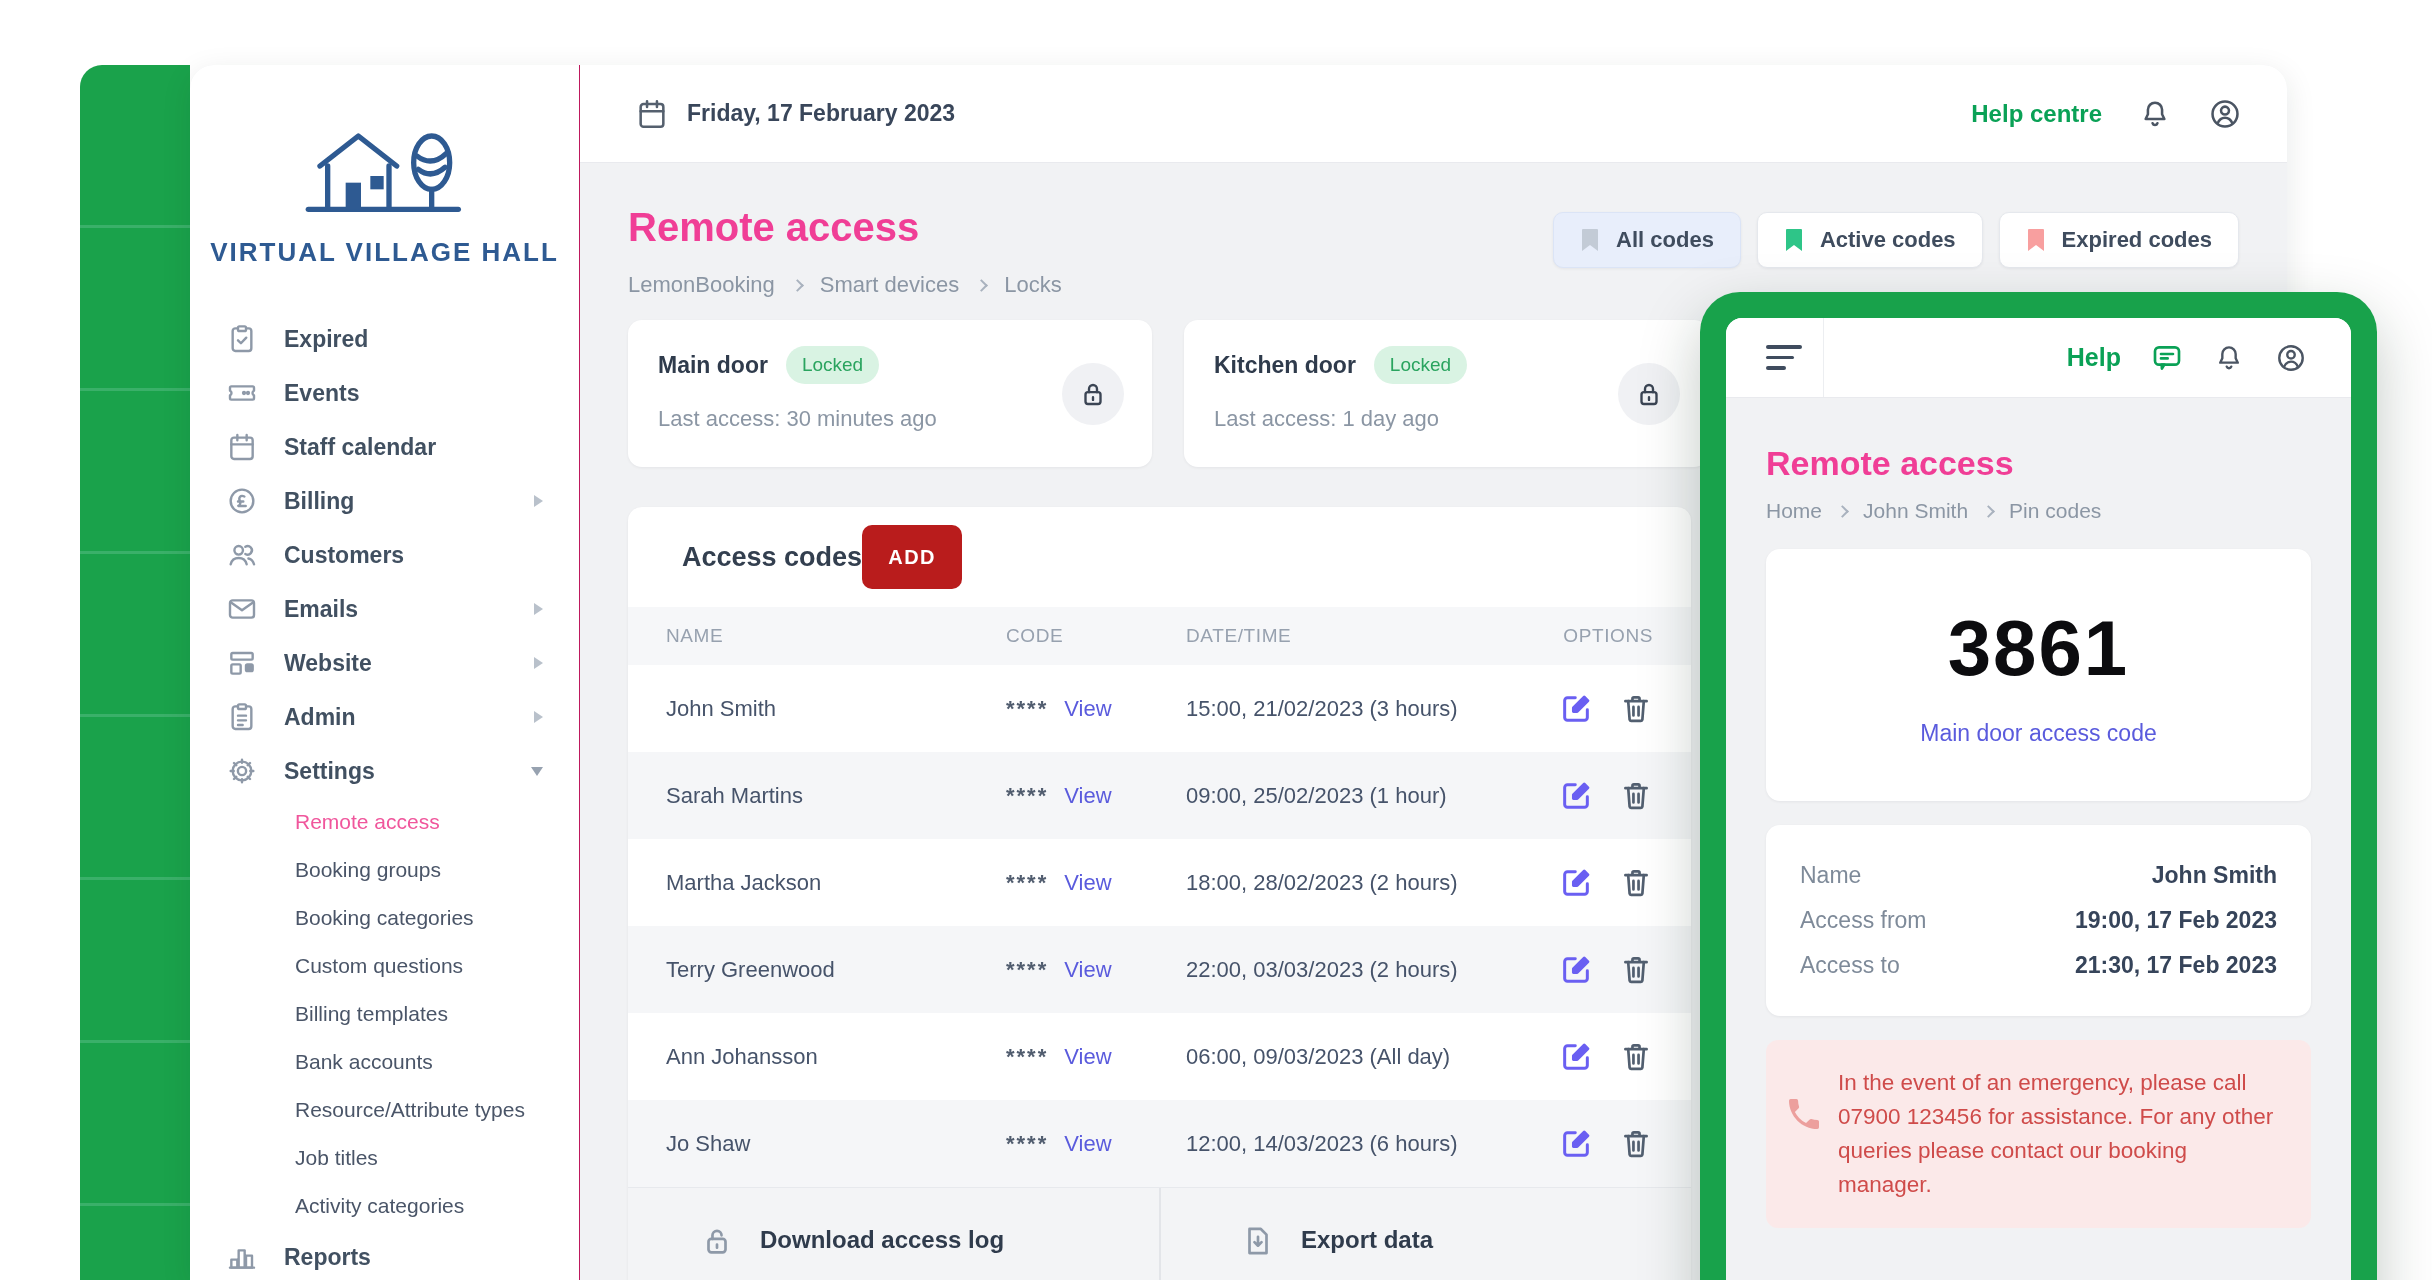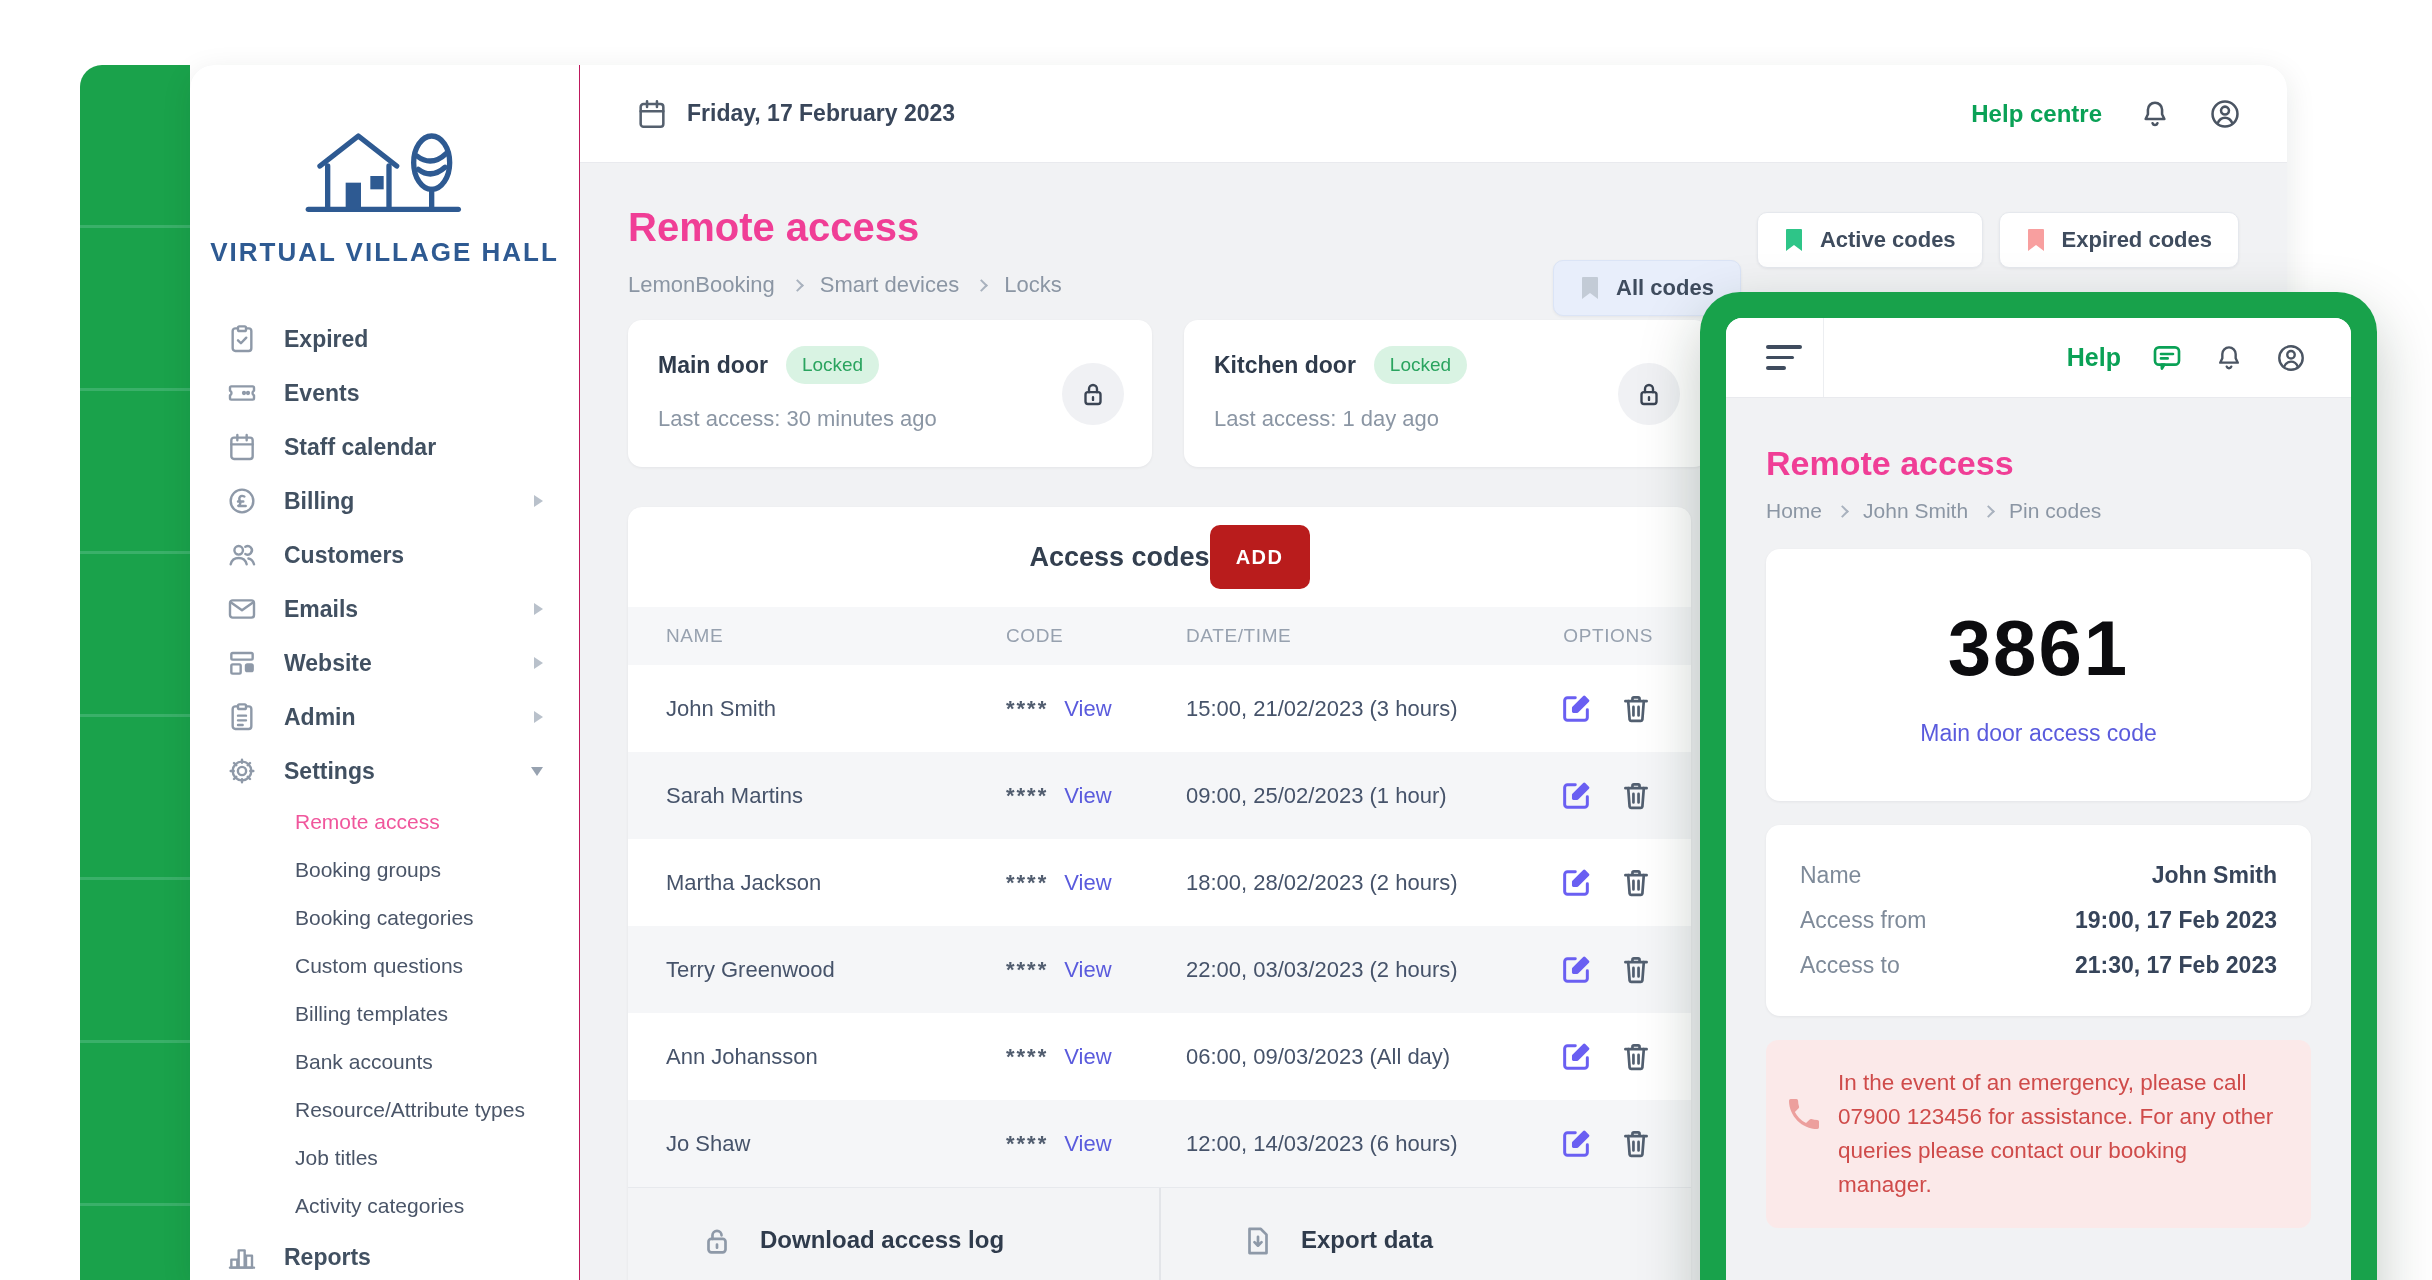--- a/index.html
+++ b/index.html
@@ -45,36 +45,36 @@
   .page-title { font-size:40px; font-weight:bold; color:#f03e96; }
   .crumbs { display:flex; align-items:center; gap:16px; margin-top:22px; font-size:22px; color:#8b96a4; }
   .crumb { cursor:pointer;text-align:center; }
   .crumb-sep { width:9px; height:9px; border-right:2.4px solid #a9b2be; border-top:2.4px solid #a9b2be;
     transform:rotate(45deg); margin:0 2px; }
 
   .chips { position:absolute; top:49px; right:48px; display:flex; gap:16px; }
   .chip { height:56px; border-radius:10px; display:flex; align-items:center; gap:16px; padding:0 26px;
     background:#fff; border:1px solid #e5e8ed; box-shadow:0 1px 3px rgba(16,24,40,.06);
     font-size:22px; font-weight:bold; color:#3f4c5e; cursor:pointer; }
-  .chip.selected { background:#e8eefb; border-color:#dbe4f6;margin-top:48px; }
+  .chip.selected { background:#e8eefb; border-color:#dbe4f6; }
 
   .door-row { display:flex; gap:32px; margin-top:22px; }
   .door-card { width:524px; height:147px; background:#fff; border-radius:14px; padding:26px 30px;
     box-shadow:0 1px 3px rgba(16,24,40,.06); position:relative; }
   .door-line1 { display:flex; align-items:center; gap:18px; }
   .door-name { font-size:23px; font-weight:bold; color:#2f3b4c; }
   .badge { background:#d9f3e3; color:#2aa45f; font-size:19px; font-weight:normal; border-radius:999px; padding:8px 16px; }
   .door-last { margin-top:22px; font-size:22px; color:#8b96a4; }
   .lock-chip { position:absolute; right:28px; top:50%; transform:translateY(-50%); width:62px; height:62px;
     border-radius:50%; background:#f0f1f4; display:flex; align-items:center; justify-content:center; cursor:pointer; }
   .lock-chip svg { width:30px; height:30px; color:#3b4554; }
 
   .codes-card { margin-top:40px; width:1063px; height:870px; background:#fff; border-radius:14px;
     box-shadow:0 1px 3px rgba(16,24,40,.06); overflow:hidden; }
-  .codes-head { height:100px; display:flex; align-items:center; justify-content:center; padding:0 34px 0 54px; }
+  .codes-head { height:100px; display:flex; align-items:center; justify-content:flex-start; padding:0 34px 0 54px; }
   .codes-title { font-size:27px; font-weight:bold; color:#333f4f; }
   .add-btn { width:100px; height:64px; background:#b91c1c; color:#fff; border:none; border-radius:10px;
     font-family:inherit; font-size:20px; font-weight:bold; letter-spacing:1.5px; cursor:pointer; }
   .tgrid { display:grid; grid-template-columns:340px 180px 1fr 110px; align-items:center; padding:0 38px; }
   .thead { height:58px; background:#f6f7f9; color:#97a1af; font-size:19px; letter-spacing:.6px; }
   .th-options { text-align:right; }
   .trow { height:87px; font-size:22px; color:#46536a; }
   .trow.alt { background:#f5f6f8; }
   .code-cell { display:flex; align-items:center; gap:16px; }
   .masked { color:#515d6f; letter-spacing:2px; font-weight:bold; }

